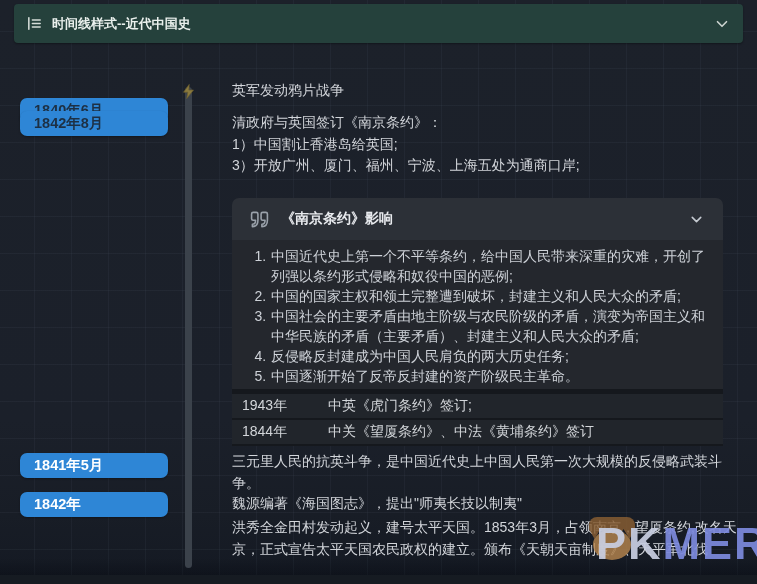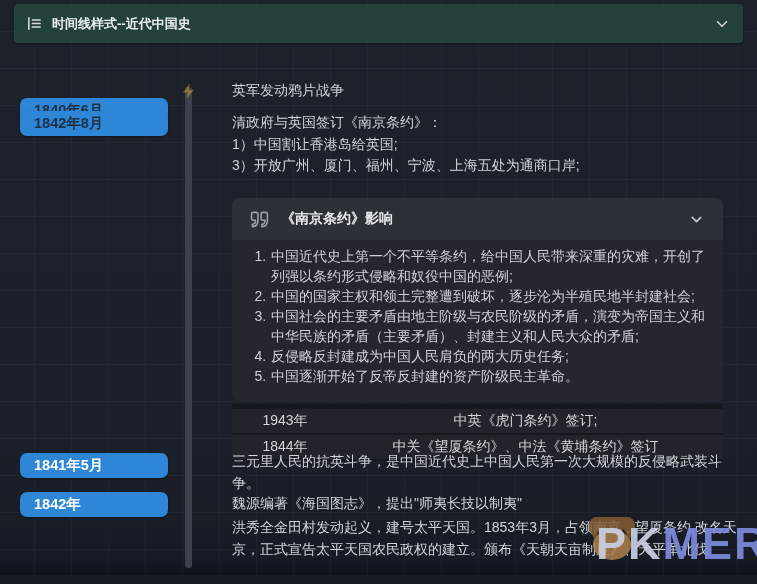--- a/index.html
+++ b/index.html
@@ -83,23 +83,22 @@
     padding:6px 16px 16px 14px;
   }
   .co-body ol {
     margin:0; padding-left:24px;
     color:#ced2d8; font-size:14px; line-height:20px;
   }
   .co-body ol li { padding-left:1px; }
 
   
   .ttable {
-    position:absolute; left:232px; top:404px; width:491px; z-index:2;
+    position:absolute; left:232px; top:389px; width:491px; z-index:2;
     border-top:5px solid #15181d;
-    text-align:center;
   }
   .trow {
     height:26px; display:flex; align-items:center;
     background:#21252b; border-bottom:2px solid #15181d;
     font-size:14px; color:#d3d6da;
   }
   .trow .cyear { width:96px; padding-left:10px; flex:0 0 auto; }
   .trow .cevent { flex:1; }
 
   
@@ -181,21 +180,21 @@
       <span class="co-title">《南京条约》影响</span>
       <span class="co-chev">
         <svg viewBox="0 0 24 24" width="17" height="17" fill="none" stroke="currentColor" stroke-width="2.2" stroke-linecap="round" stroke-linejoin="round">
           <polyline points="6 9 12 15 18 9"></polyline>
         </svg>
       </span>
     </div>
     <div class="co-body">
       <ol>
         <li>中国近代史上第一个不平等条约，给中国人民带来深重的灾难，开创了列强以条约形式侵略和奴役中国的恶例;</li>
-        <li>中国的国家主权和领土完整遭到破坏，逐步沦为半殖民地半封建社会;</li>
+        <li>中国的国家主权和领土完整遭到破坏，封建主义和人民大众的矛盾;</li>
         <li>中国社会的主要矛盾由地主阶级与农民阶级的矛盾，演变为帝国主义和中华民族的矛盾（主要矛盾）、封建主义和人民大众的矛盾;</li>
         <li>反侵略反封建成为中国人民肩负的两大历史任务;</li>
         <li>中国逐渐开始了反帝反封建的资产阶级民主革命。</li>
       </ol>
     </div>
   </div>
 
   <div class="ttable">
     <div class="trow">
       <span class="cyear">1943年</span>

